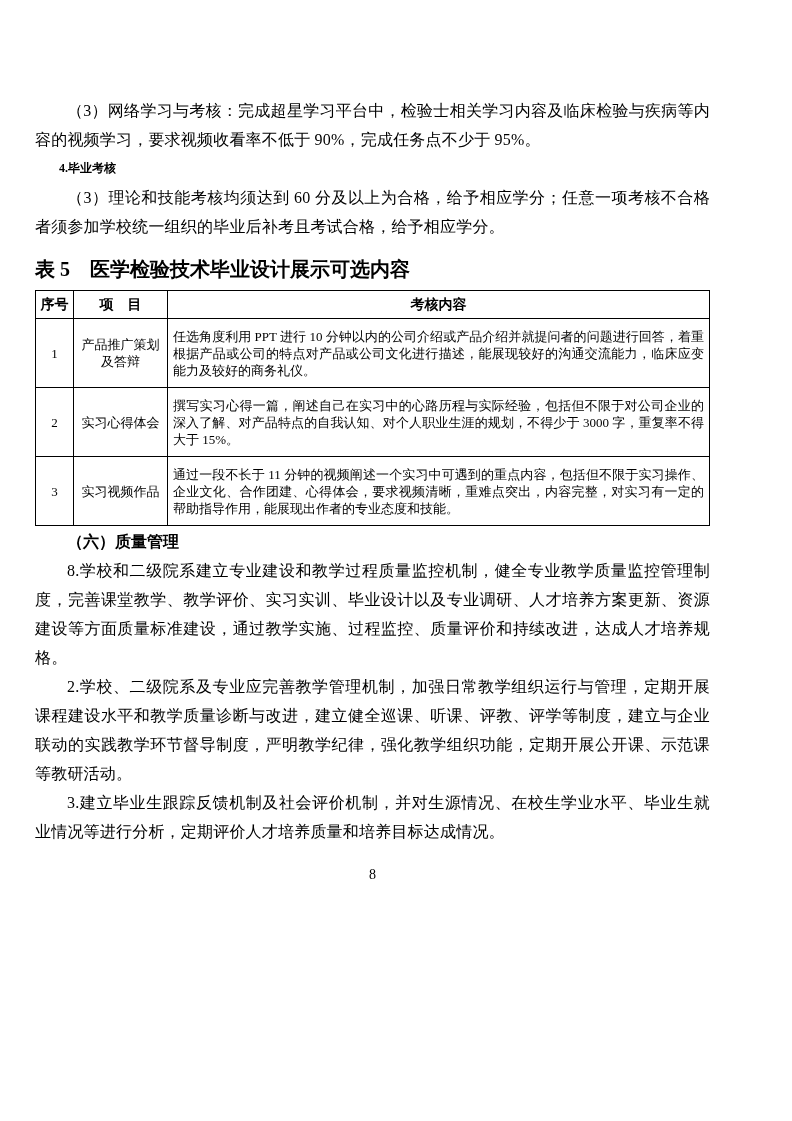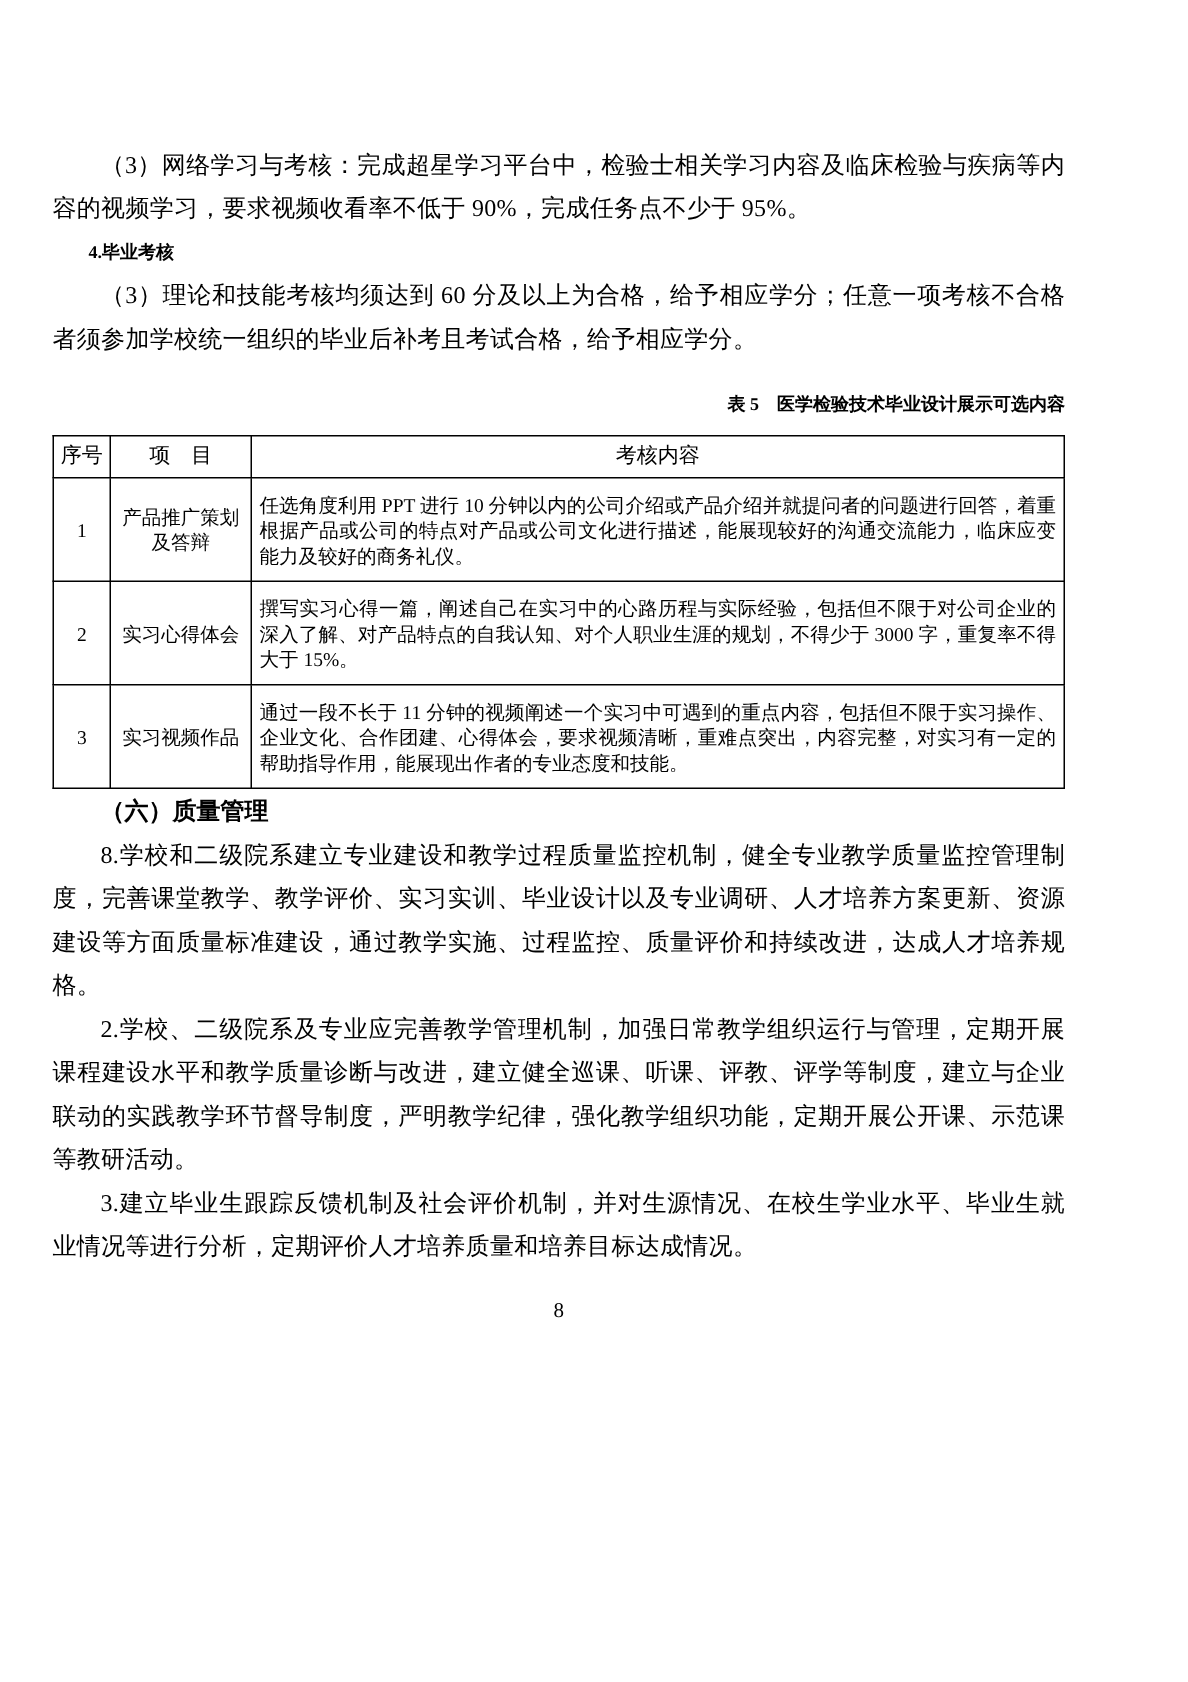--- a/index.html
+++ b/index.html
@@ -26,41 +26,41 @@
     letter-spacing: 0.2px;
   }
   .bold-head {
     font-size: 12px;
     line-height: 29px;
     font-weight: bold;
     text-indent: 2em;
     text-align: left;
   }
   .table-title {
-    font-size: 12px;
+    font-size: 20px;
     line-height: 29px;
     font-weight: bold;
-    text-align: right;
+    text-align: left;
     margin-top: 14px;
     margin-bottom: 6px;
   }
   table.assess {
     width: 100%;
     border-collapse: collapse;
     table-layout: fixed;
     font-size: 13px;
     line-height: 17px;
   }
   table.assess th, table.assess td {
     border: 1px solid #000000;
     vertical-align: middle;
   }
   table.assess th {
     font-size: 14px;
-    font-weight: normal;
+    font-weight: bold;
     text-align: center;
     height: 28px;
     padding: 2px 3px;
   }
   table.assess td { height: 69px; }
   td.c-no, td.c-item {
     text-align: center;
     padding: 2px 3px;
   }
   td.c-content {

